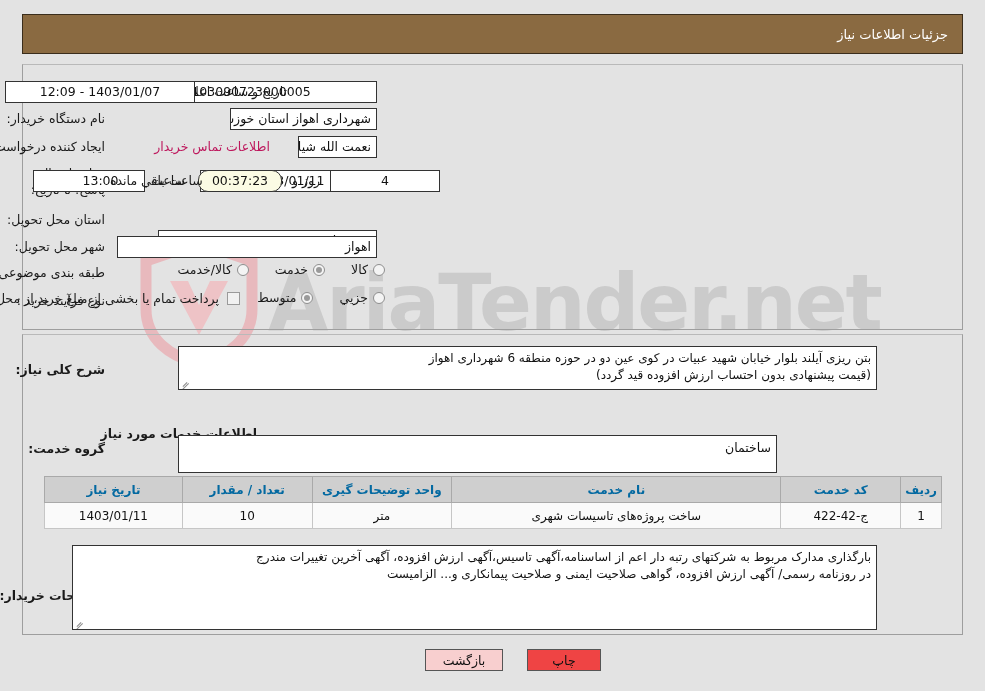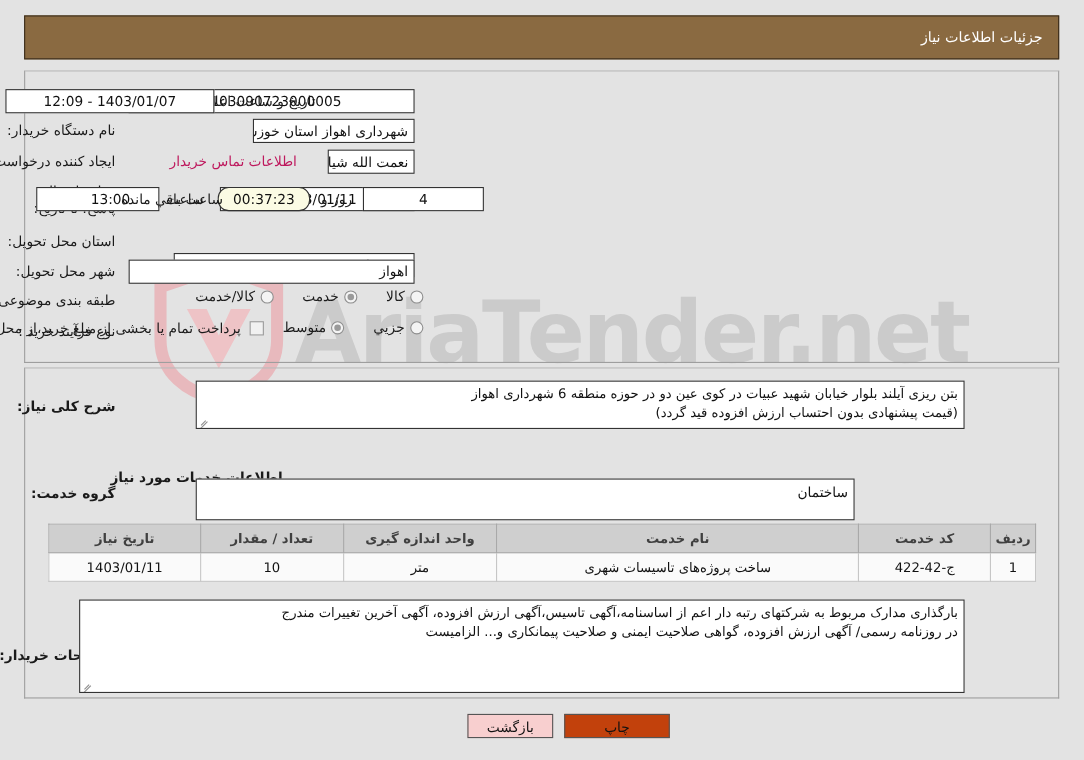--- a/index.html
+++ b/index.html
@@ -188,21 +188,21 @@
     z-index: 12;
     background: #ffffff;
     border: 1px solid #aaaaaa;
   }
   #svc-table th {
     background: #cfcfcf;
     border: 1px solid #a9a9a9;
     height: 26px;
     font-weight: bold;
     font-size: 12px;
-    color: #404040;
+    color: #0369a1;
     text-align: center;
     padding: 0 4px;
   }
   #svc-table td {
     background: #fafafa;
     border: 1px solid #c6c6c6;
     height: 26px;
     text-align: center;
     font-size: 12px;
     color: #111;
@@ -217,21 +217,21 @@
     border: 1px solid #555555;
     font-size: 12.5px;
     font-family: "DejaVu Sans", "Liberation Sans", sans-serif;
     text-align: center;
     line-height: 20px;
     cursor: pointer;
     z-index: 13;
     color: #111;
   }
   #btn-back  { background: #f8cfcf; left: 425px; top: 649px; width: 78px; }
-  #btn-print { background: #c2410c; left: 513px; top: 649px; width: 96px; }
+  #btn-print { background: #ef4444; left: 527px; top: 649px; width: 74px; }
 </style>
 </head>
 <body>
 
 <div id="watermark">
   <div class="wm-inner">
     <div class="wm-shield">
       <svg width="118" height="128" viewBox="0 0 118 128" xmlns="http://www.w3.org/2000/svg">
         <path d="M59 4 L112 22 L112 70 C112 100 88 118 59 124 C30 118 6 100 6 70 L6 22 Z" fill="none" stroke="#e8b9bd" stroke-width="11"></path>
         <path d="M30 42 L59 96 L88 42 L70 42 L59 66 L48 42 Z" fill="#eec3c6"></path>
@@ -324,21 +324,21 @@
 
 <div class="lbl bold" style="right:880px; top:441px;">گروه خدمت:</div>
 <div class="fld right" style="right:208px; top:435px; left:178px; height:38px; line-height:24px;">ساختمان</div>
 
 <table id="svc-table">
   <thead>
     <tr id="svc-head-row">
         <th style="width: 40px;">ردیف</th>
         <th style="width: 120px;">کد خدمت</th>
         <th style="width: 330px;">نام خدمت</th>
-        <th style="width: 140px;">واحد اندازه گیری</th>
+        <th style="width: 140px;">واحد توضیحات گیری</th>
         <th style="width: 130px;">تعداد / مقدار</th>
         <th style="width: 138px;">تاریخ نیاز</th>
       </tr>
   </thead>
   <tbody id="svc-body">
       <tr>
         <td>1</td>
         <td>ج-42-422</td>
         <td>ساخت پروژه‌های تاسیسات شهری</td>
         <td>متر</td>

